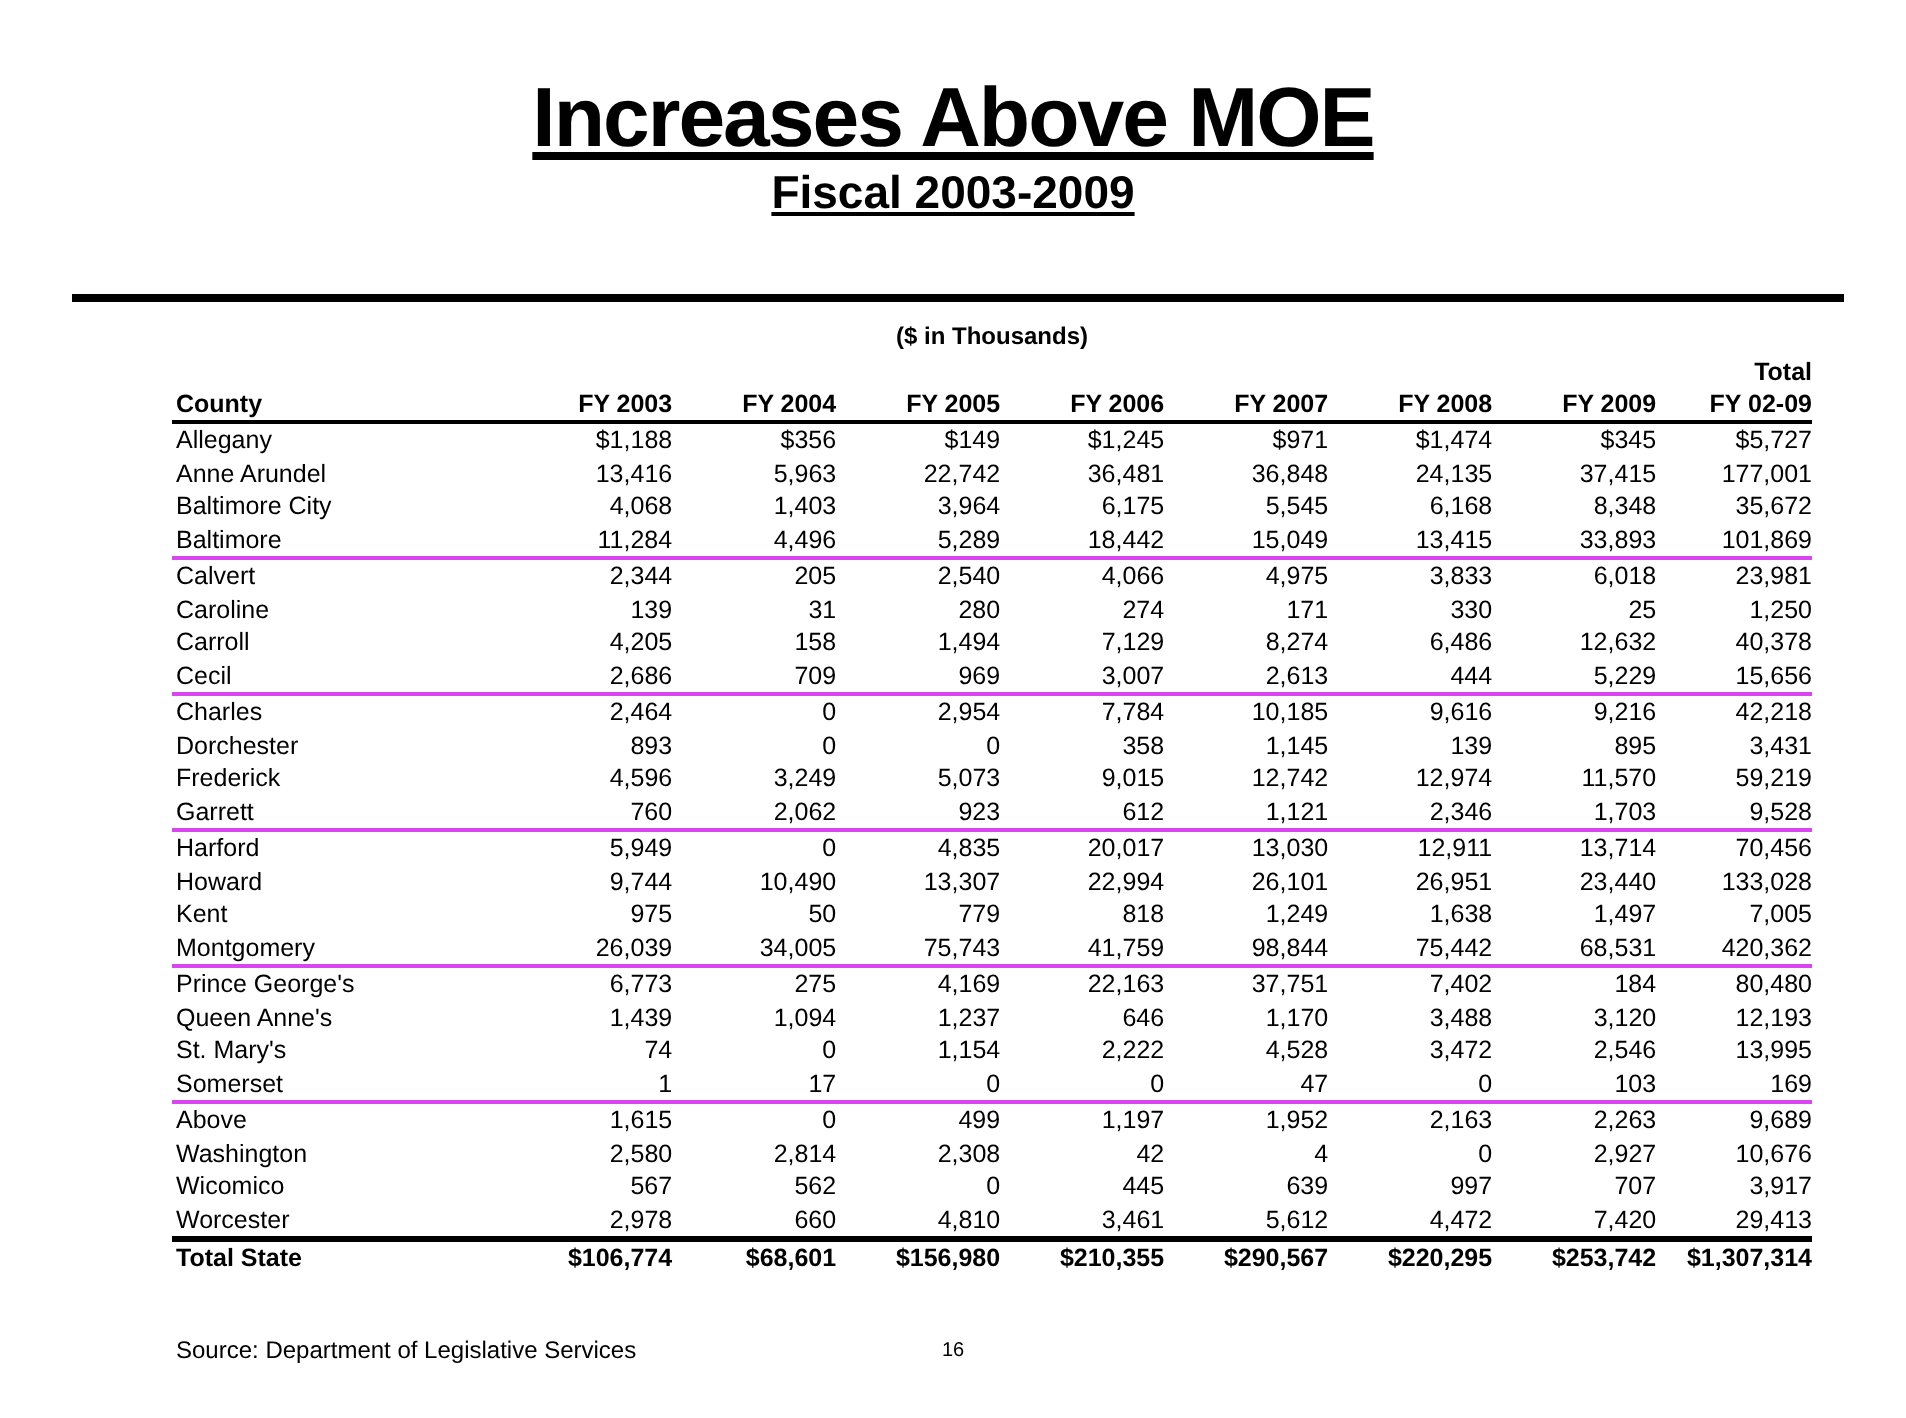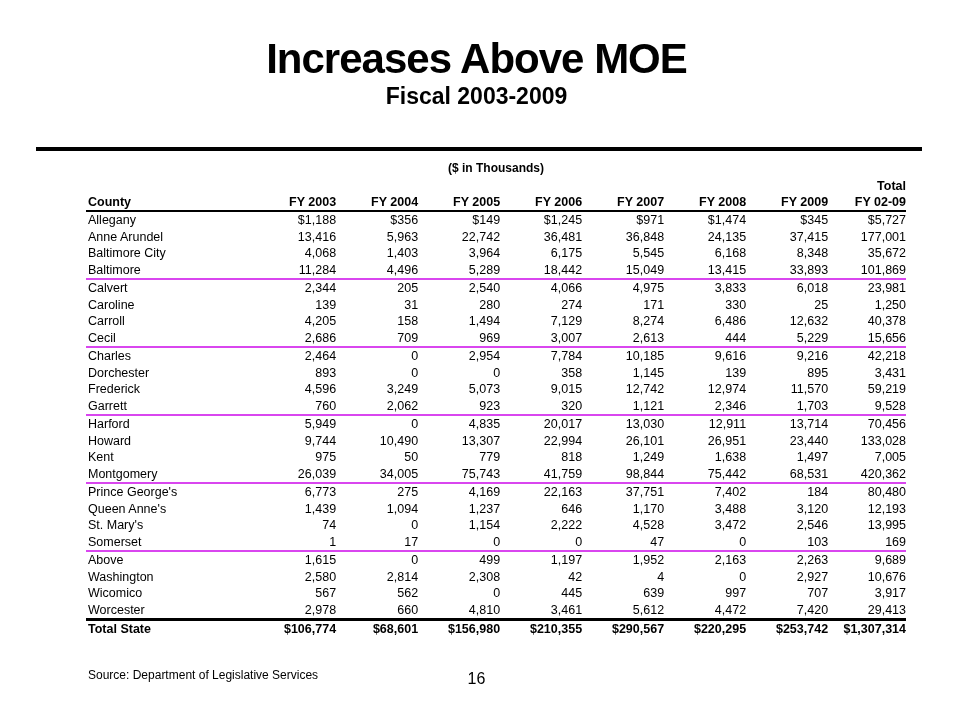--- a/index.html
+++ b/index.html
@@ -11,20 +11,21 @@
     width: 953px;
     height: 709px;
     position: relative;
     font-family: "Liberation Sans", sans-serif;
     color: #000;
     overflow: hidden;
   }
   .slide {
     position: absolute;
     inset: 0;
+    text-decoration: underline;
   }
   .title {
     margin: 36px 0 0 0;
     text-align: center;
     font-size: 42px;
     font-weight: bold;
     letter-spacing: -1px;
     line-height: 1.1;
   }
   .subtitle {
@@ -83,21 +84,21 @@
     left: 88px;
     top: 668px;
     font-size: 12px;
   }
   .pageno {
     position: absolute;
     left: 0;
     right: 0;
     top: 670px;
     text-align: center;
-    font-size: 16px;
+    font-size: 10px;
   }
 </style>
 </head>
 <body>
 
 <div class="slide">
 
   <h1 class="title">Increases Above MOE</h1>
   <h2 class="subtitle">Fiscal 2003-2009</h2>
 
@@ -255,21 +256,21 @@
             <td class="num">12,742</td>
             <td class="num">12,974</td>
             <td class="num">11,570</td>
             <td class="num">59,219</td>
           </tr>
           <tr class="group-end">
             <td class="name-col">Garrett</td>
             <td class="num">760</td>
             <td class="num">2,062</td>
             <td class="num">923</td>
-            <td class="num">320</td>
+            <td class="num">612</td>
             <td class="num">1,121</td>
             <td class="num">2,346</td>
             <td class="num">1,703</td>
             <td class="num">9,528</td>
           </tr>
           <tr>
             <td class="name-col">Harford</td>
             <td class="num">5,949</td>
             <td class="num">0</td>
             <td class="num">4,835</td>

